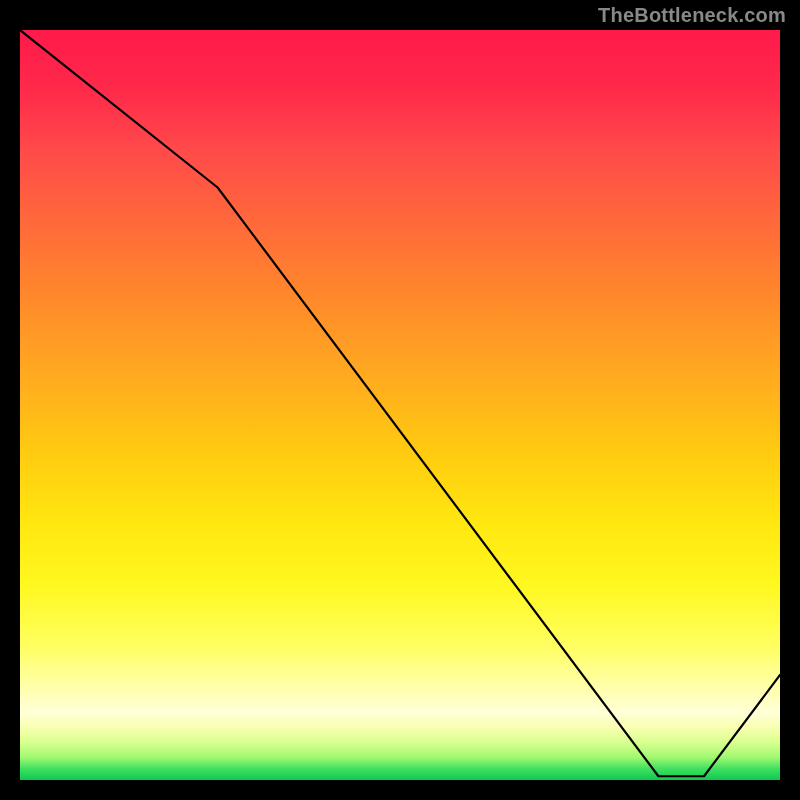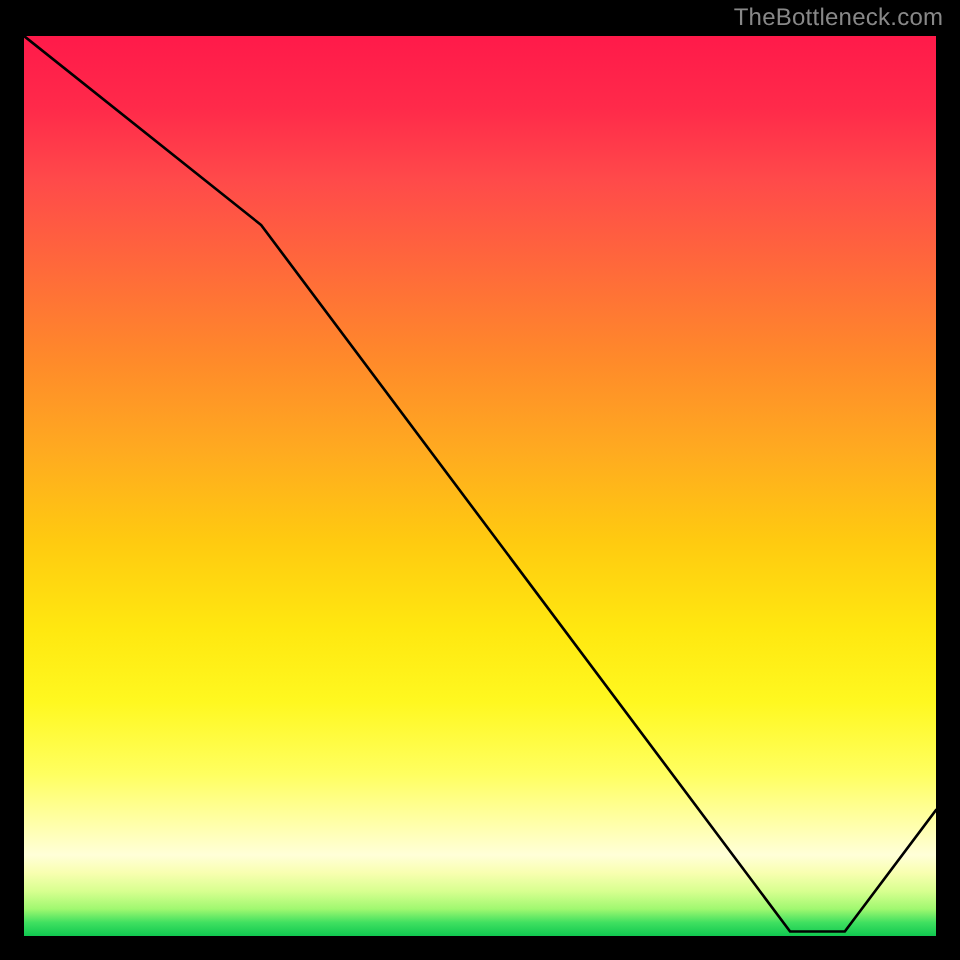--- a/index.html
+++ b/index.html
@@ -9,21 +9,21 @@
     background: #000;
     position: relative;
     font-family: Arial, sans-serif;
   }
   .watermark {
     position: absolute;
     top: 4px;
     right: 14px;
     color: #888;
     font-size: 20px;
-    font-weight: normal;
+    font-weight: bold;
     letter-spacing: 0.2px;
     z-index: 10;
   }
   .plot-area {
     position: absolute;
     top: 30px;
     left: 20px;
     width: 760px;
     height: 750px;
     background: linear-gradient(to bottom,

